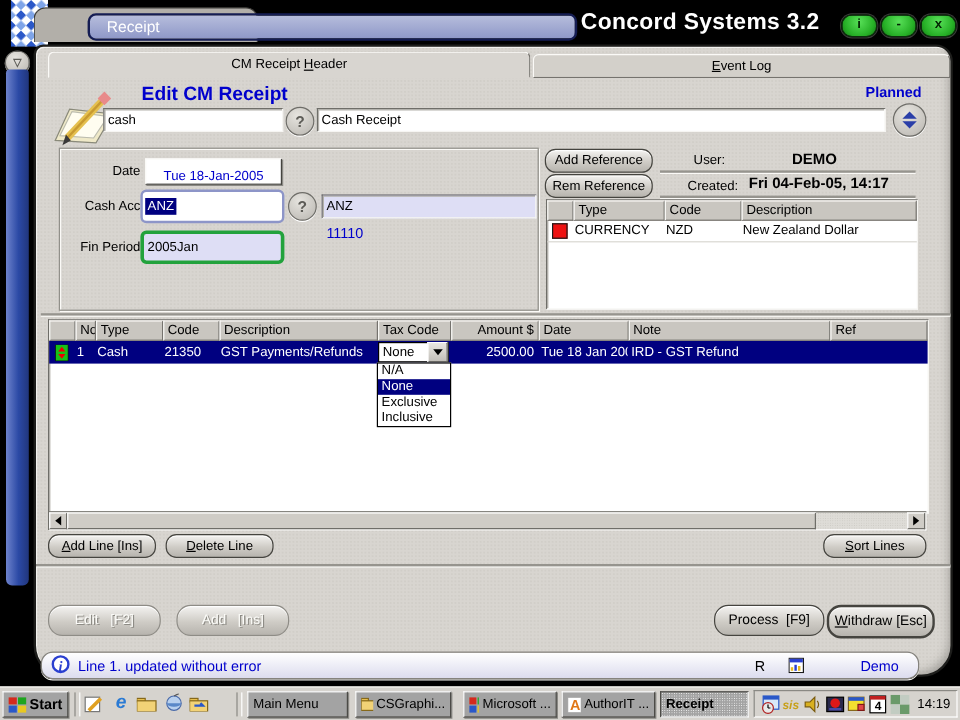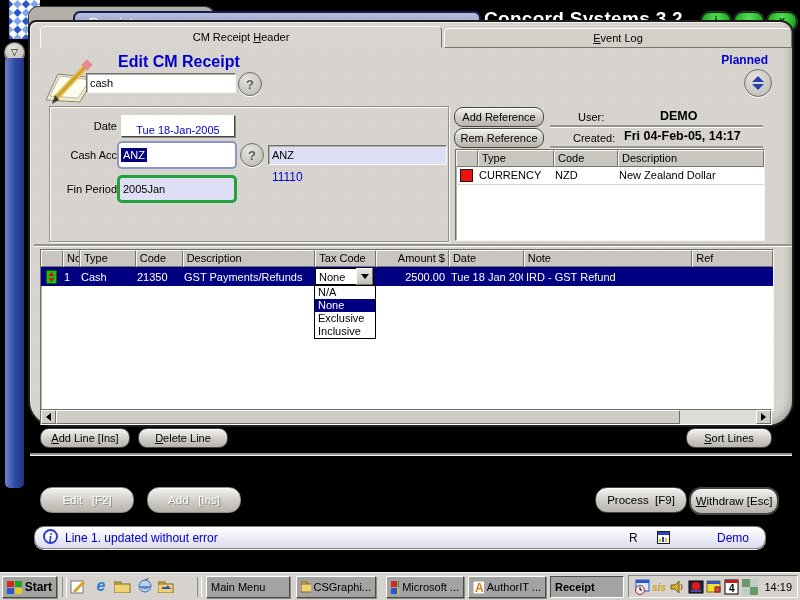--- a/index.html
+++ b/index.html
@@ -24,21 +24,21 @@
     background:linear-gradient(180deg,#b6bddc,#8f98c8);color:#fff;font-size:13px;
     display:flex;align-items:center;padding-left:14px;box-sizing:border-box;}
   #tab-stub{left:28px;top:6px;width:185px;height:28px;background:#b2afa9;border:1px solid #3c3b38;
     border-bottom:none;border-radius:10px 10px 0 0;}
   #app-title{left:484px;top:8px;font-size:19px;font-weight:bold;color:#fff;letter-spacing:.3px;}
   .tb-btn{top:12px;width:28px;height:17px;border-radius:9px;border:1px solid #0c2e0c;
     background:radial-gradient(circle at 50% 30%,#58e058,#27b027 65%,#157815);
     box-shadow:0 0 0 1px #3a3a38;color:#032403;font-weight:bold;font-size:11px;line-height:15px;
     text-align:center;cursor:default;}
   
-  #app-window{left:28px;top:20px;width:766px;height:407px;background:#d8d5d0;
+  #app-window{left:28px;top:37px;width:766px;height:527px;background:#d8d5d0;
     background-image:radial-gradient(#cecbc5 .5px,transparent .6px);background-size:3px 3px;
     border:2px solid #1e1e1c;border-radius:8px 14px 26px 26px;box-sizing:border-box;
     box-shadow:inset 1px 1px 0 #f2f1ee, inset -5px -5px 8px -4px rgba(96,94,88,.45);}
   .tab{box-sizing:border-box;background:#d8d5d0;border:1px solid;border-color:#fbfaf7 #75736e #d8d5d0 #fbfaf7;
     border-radius:5px 5px 0 0;font-size:11px;display:flex;align-items:center;justify-content:center;cursor:default;}
   .tab.inactive{border-bottom:1px solid #75736e;background:#d3d0ca;align-items:center;}
   .field{box-sizing:border-box;font-size:11px;padding:2px 3px;outline:none;}
   .roundwrap{box-sizing:border-box;border-radius:5px;display:flex;align-items:center;}
   .qbtn{border-radius:50%;background:radial-gradient(circle at 40% 30%,#e6e4df,#b9b6b0);
     border:1px solid #6e6d68;box-shadow:0 1px 0 #fff;color:#5d5c57;font-weight:bold;
@@ -125,20 +125,21 @@
       <polygon points="8,38 18,18 48,22 36,40" fill="#fffdf0" stroke="#bcbcae"></polygon>
       <line x1="14" y1="40" x2="44" y2="8" stroke="#e5c04f" stroke-width="6"></line>
       <line x1="14" y1="40" x2="44" y2="8" stroke="#c89a30" stroke-width="2"></line>
       <polygon points="10,46 17,42 13,37" fill="#3a3a3a"></polygon>
       <rect x="41" y="3" width="8" height="8" fill="#e88a8a" transform="rotate(45 45 7)"></rect>
     </svg>
     <div class="abs bluetxt" style="left:88px;top:31px;font-size:16px;font-weight:bold">Edit CM Receipt</div>
     <div class="abs bluetxt" style="left:600px;top:31px;width:138px;text-align:right;font-size:12px;font-weight:bold">Planned</div>
     <input class="abs field sunken" style="left: 56px; top: 51px; width: 150px; height: 20px;" value="cash">
     <div class="abs qbtn" style="left:208px;top:50px;width:22px;height:22px">?</div>
+    <input class="abs field sunken" style="left: 234px; top: 51px; width: 474px; height: 20px;" value="Cash Receipt">
     <div class="abs qbtn" style="left:714px;top:47px;width:26px;height:26px">
       <svg width="14" height="16">
         <polygon points="7,1 13,7 1,7" fill="#2b3fa8"></polygon>
           <polygon points="1,9 13,9 7,15" fill="#2b3fa8"></polygon>
       </svg>
     </div>
 
     <div class="abs" style="left:19px;top:84px;width:398px;height:134px;border:1px solid #91908a;
          box-shadow:1px 1px 0 #fbfaf7, inset 1px 1px 0 #fbfaf7">
       <div class="abs lbl" style="left:10px;top:13px;width:57px;text-align:right">Date</div>

